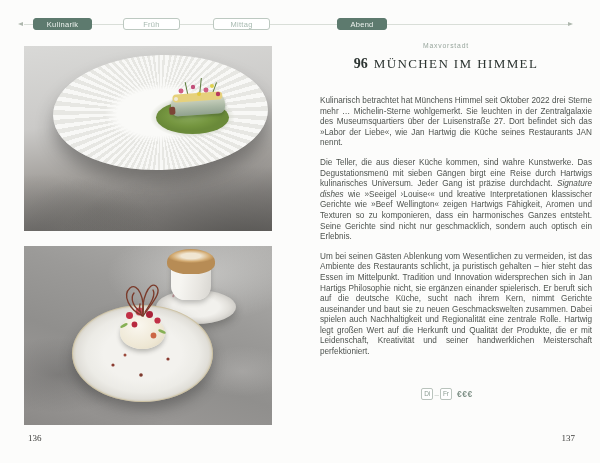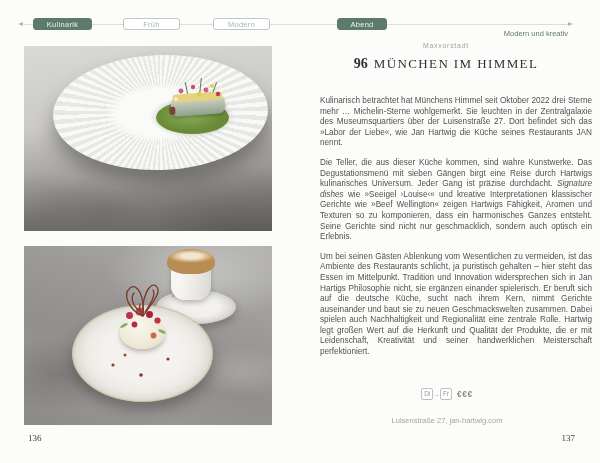--- a/index.html
+++ b/index.html
@@ -117,23 +117,22 @@
 </head>
 <body>
 
 <div class="spread">
 
   <div class="nav-line"></div>
   <div class="arrow arrow-left"></div>
   <div class="arrow arrow-right"></div>
   <div class="pill filled pill-kulinarik">Kulinarik</div>
   <div class="pill outline pill-frueh">Früh</div>
-  <div class="pill outline pill-mittag">Modern</div>
+  <div class="pill outline pill-mittag">Mittag</div>
   <div class="pill filled pill-abend">Abend</div>
-  <div class="nav-right-label">Modern und kreativ</div>
 
   <div class="photo photo1">
     <div class="layer p1-bg"></div>
     <div class="layer p1-plate"></div>
     <div class="layer p1-well"></div>
     <div class="layer p1-sauce"></div>
     <div class="layer sprig" style="left:162px;top:36px;height:13px;transform:rotate(-12deg);"></div>
     <div class="layer sprig" style="left:176px;top:32px;height:16px;transform:rotate(6deg);"></div>
     <div class="layer sprig" style="left:190px;top:36px;height:12px;transform:rotate(20deg);"></div>
     <div class="layer p1-roll"></div>
@@ -172,17 +171,16 @@
     <p>Kulinarisch betrachtet hat Münchens Himmel seit Oktober 2022 drei Sterne mehr … Michelin-Sterne wohlgemerkt. Sie leuchten in der Zentralgalaxie des Museumsquartiers über der Luisenstraße 27. Dort befindet sich das »Labor der Liebe«, wie Jan Hartwig die Küche seines Restaurants JAN nennt.</p>
     <p><span>Die Teller, die aus dieser Küche kommen, sind wahre Kunstwerke. Das Degustationsmenü mit sieben Gängen birgt eine Reise durch Hartwigs kulinarisches Universum. Jeder Gang ist präzise durchdacht. </span><span class="it">Signature dishes</span><span> wie »Seeigel ›Louise‹« und kreative Interpretationen klassischer Gerichte wie »Beef Wellington« zeigen Hartwigs Fähigkeit, Aromen und Texturen so zu komponieren, dass ein harmonisches Ganzes entsteht. Seine Gerichte sind nicht nur geschmacklich, sondern auch optisch ein Erlebnis.</span></p>
     <p>Um bei seinen Gästen Ablenkung vom Wesentlichen zu vermeiden, ist das Ambiente des Restaurants schlicht, ja puristisch gehalten – hier steht das Essen im Mittelpunkt. Tradition und Innovation widersprechen sich in Jan Hartigs Philosophie nicht, sie ergänzen einander spielerisch. Er beruft sich auf die deutsche Küche, sucht nach ihrem Kern, nimmt Gerichte auseinander und baut sie zu neuen Geschmackswelten zusammen. Dabei spielen auch Nachhaltigkeit und Regionalität eine zentrale Rolle. Hartwig legt großen Wert auf die Herkunft und Qualität der Produkte, die er mit Leidenschaft, Kreativität und seiner handwerklichen Meisterschaft perfektioniert.</p>
   </div>
 
   <div class="days-row">
     <span class="day-badge">Di</span><span class="day-sep">–</span><span class="day-badge">Fr</span><span class="price">€€€</span>
   </div>
 
 
-  <div class="address-row">Luisenstraße 27, jan-hartwig.com</div>
 
   <div class="pagenum pagenum-left">136</div>
   <div class="pagenum pagenum-right">137</div>
 </div>
 
 </body></html>

